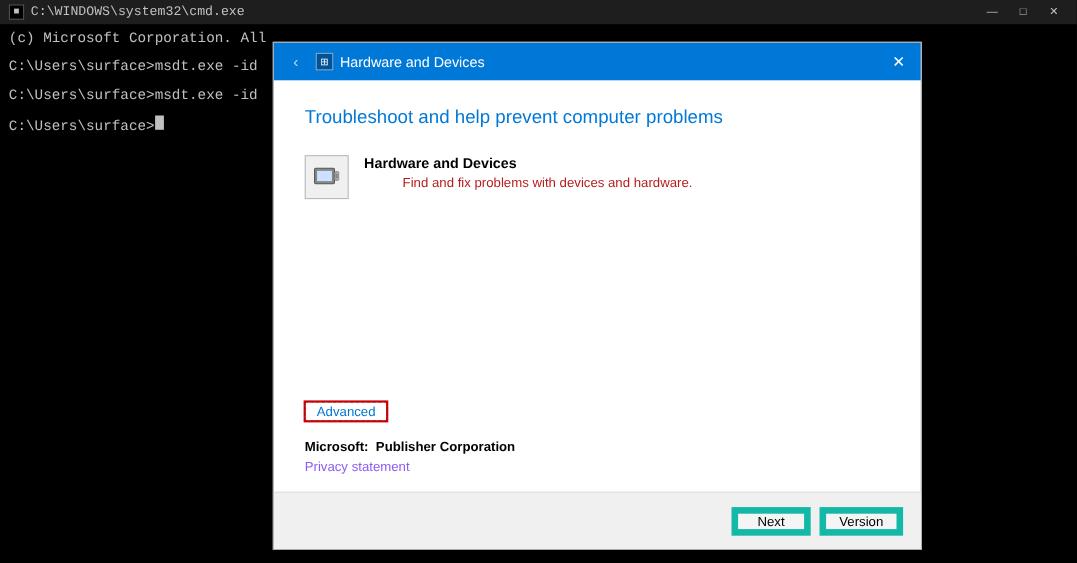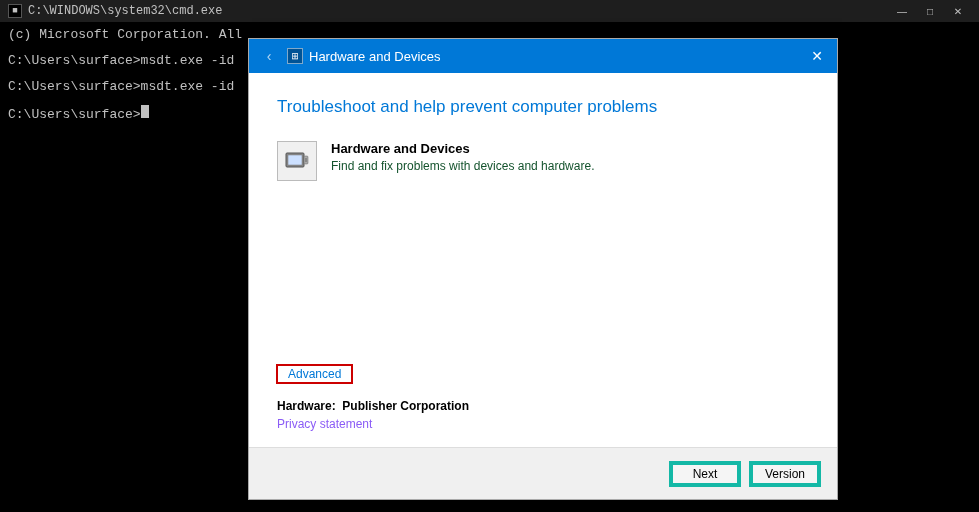--- a/index.html
+++ b/index.html
@@ -193,21 +193,22 @@
 
     .troubleshoot-text h3 {
       font-size: 13px;
       font-weight: 600;
       color: #000;
       margin-bottom: 3px;
     }
 
     .troubleshoot-text p {
       font-size: 12px;
-      color: #14532d;
+      color: #b91c1c;
+      margin-left: 35px;
     }
 
     .spacer {
       flex: 1;
     }
 
     .advanced-section {
       margin-bottom: 16px;
     }
 
@@ -249,21 +250,21 @@
       align-items: center;
       justify-content: flex-end;
       padding: 0 16px;
       gap: 8px;
       flex-shrink: 0;
     }
 
     .footer-btn {
       min-width: 72px;
       height: 26px;
-      border: 4px solid #14b8a6;
+      border: 6px solid #14b8a6;
       background: #f5f5f5;
       font-size: 12px;
       cursor: pointer;
       padding: 0 12px;
       color: #000;
     }
 
     .footer-btn.primary {
       background: #f5f5f5;
     }
@@ -325,21 +326,21 @@
         </div>
       </div>
 
       <div class="spacer"></div>
 
       <div class="advanced-section">
         <button class="advanced-btn">Advanced</button>
       </div>
 
       <div class="publisher-line">
-        <span>Hardware:</span>
+        <span>Microsoft:</span>
         &nbsp;<span>Publisher Corporation</span>
       </div>
 
       <a class="privacy-link">Privacy statement</a>
     </div>
 
     <div class="dialog-footer">
       <button class="footer-btn primary">Next</button>
       <button class="footer-btn">Version</button>
     </div>

